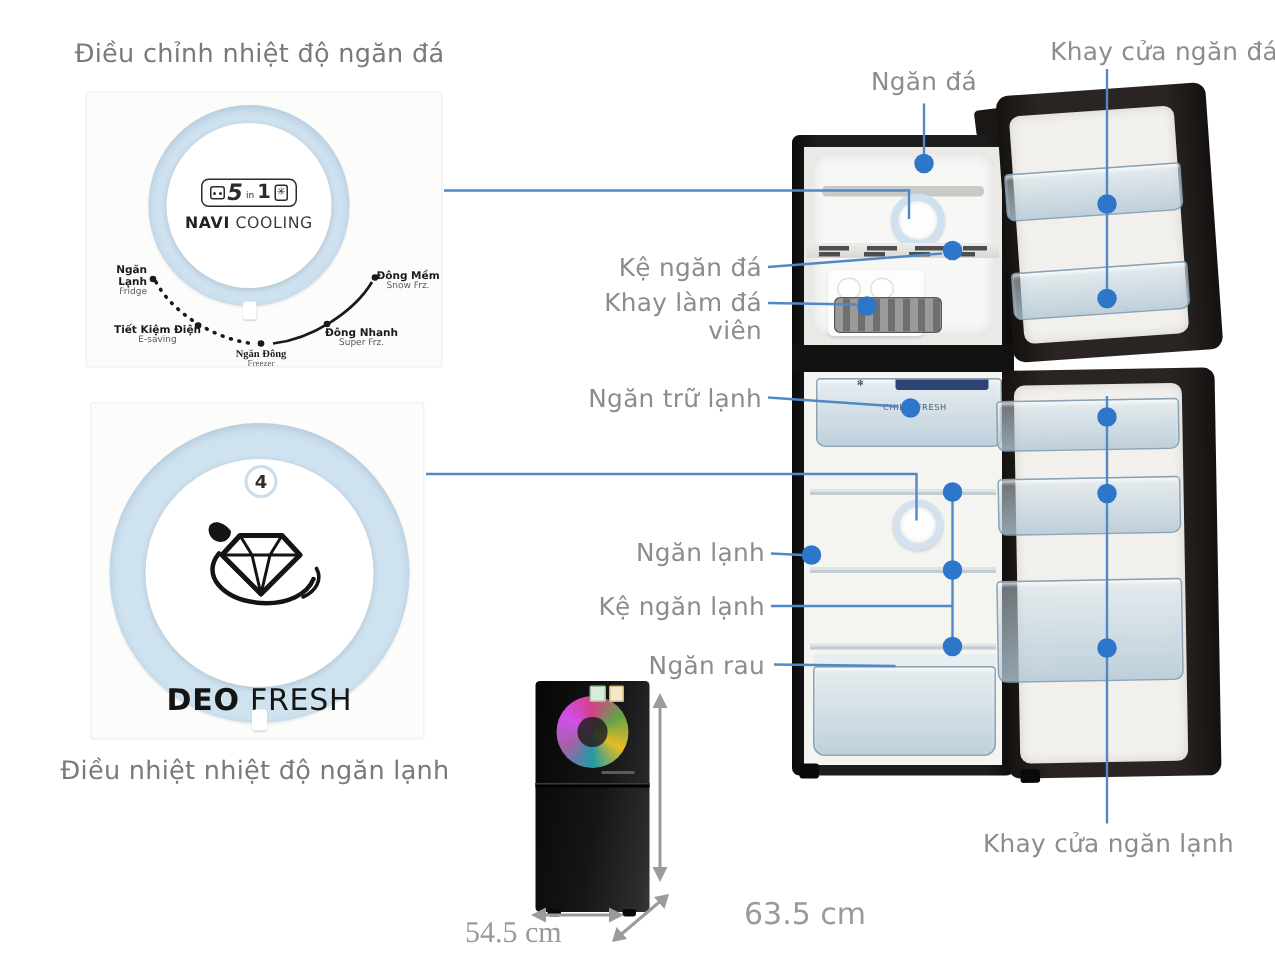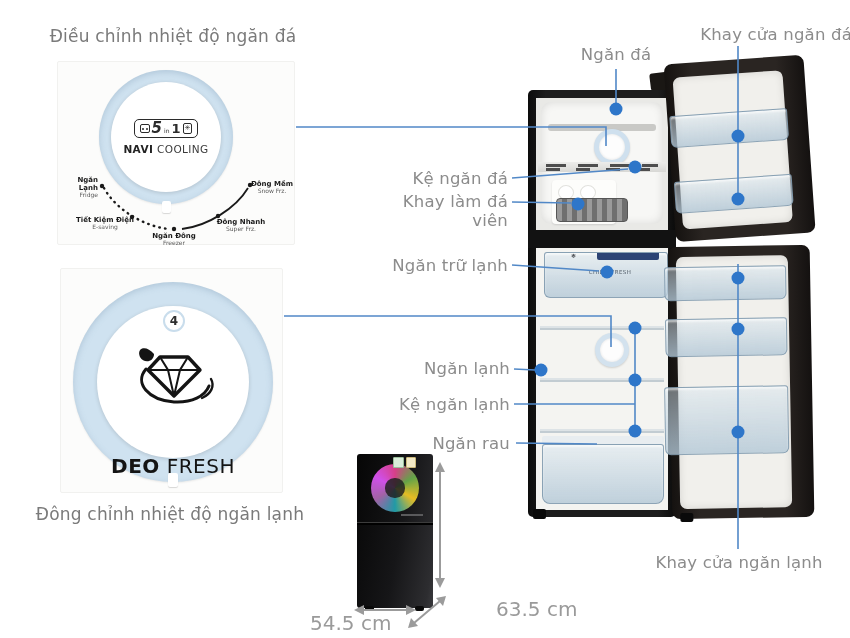--- a/index.html
+++ b/index.html
@@ -87,21 +87,21 @@
     <div class="abs notch" style="left:104px; top:139px; width:9px; height:12px;"></div>
 
     <div class="dial-pos" style="left:0; top:114px; width:40px; text-align:right;">
       <span class="vi">Ngăn Lạnh</span>
       <span class="en">Fridge</span>
     </div>
     <div class="dial-pos" style="left:16px; top:154px; width:62px; text-align:center;">
       <span class="vi">Tiết Kiệm Điện</span>
       <span class="en">E-saving</span>
     </div>
-    <div class="dial-pos" style="left:88px; top:170px; width:56px; text-align:center;">
+    <div class="dial-pos" style="left:88px; top:170px; width:56px; text-align:center;font-family:Liberation Serif, serif;">
       <span class="vi">Ngăn Đông</span>
       <span class="en">Freezer</span>
     </div>
     <div class="dial-pos" style="left:152px; top:156px; width:62px; text-align:center;">
       <span class="vi">Đông Nhanh</span>
       <span class="en">Super Frz.</span>
     </div>
     <div class="dial-pos" style="left:190px; top:118px; width:48px; text-align:center;">
       <span class="vi">Đông Mềm</span>
       <span class="en">Snow Frz.</span>
@@ -128,21 +128,21 @@
       <path d="M28,12 L56,12 L68,25 L42,51 L16,25 Z" fill="#ffffff" stroke="#141414" stroke-width="3.4" stroke-linejoin="round"></path>
       <path d="M16,25 L68,25 M28,12 L36,25 L42,51 M56,12 L48,25 L42,51" fill="none" stroke="#141414" stroke-width="2"></path>
       <path d="M22,9 C14,-1 4,3 8,12 C12,19 22,17 22,9 Z" fill="#141414"></path>
     </svg>
     <div class="abs deo-text" style="left:36px; top:146px; width:152px;">
       <b>DEO</b>&nbsp;<span>FRESH</span>
     </div>
     <div class="abs notch" style="left:107px; top:204px; width:10px; height:14px;"></div>
   </div>
 
-  <div class="abs panel-title" style="left:32px; top:504px; width:276px;">Đông chỉnh nhiệt độ ngăn lạnh</div>
+  <div class="abs panel-title" style="left:32px; top:504px; width:276px;">Điều nhiệt nhiệt độ ngăn lạnh</div>
 
   <div class="abs" style="left:650px; top:70px; width:64px; height:18px; background:#1a1714; border-radius:3px; transform:rotate(-7deg);"></div>
 
   <div class="abs cabinet" style="left:528px; top:90px; width:148px; height:427px;"></div>
 
   <div class="abs interior" style="left:536px; top:98px; width:132px; height:132px;">
     <div class="cavity" style="left:5px; top:4px; width:122px; height:122px;"></div>
     <div class="abs" style="left:12px; top:26px; width:108px; height:7px; background:#c9c9c6; border-radius:3px;"></div>
 
     <div class="abs small-dial-ring" style="left:58px; top:31px; width:36px; height:36px;">
@@ -205,21 +205,21 @@
     <div class="abs decal" style="left:14px; top:10px; width:48px; height:48px;"></div>
     <div class="abs" style="left:36px; top:3px; width:11px; height:11px; background:#d9ecd9; border:1px solid #9bbf9b; border-radius:1px;"></div>
     <div class="abs" style="left:49px; top:3px; width:10px; height:11px; background:#f3e9c6; border:1px solid #cbb97a; border-radius:1px;"></div>
     <div class="abs mini-divider" style="left:0; top:68px; width:76px; height:3px;"></div>
     <div class="abs" style="left:44px; top:60px; width:22px; height:2px; background:#5a5a5c;"></div>
     <div class="abs foot" style="left:8px; top:152px; width:9px; height:5px;"></div>
     <div class="abs foot" style="left:58px; top:152px; width:9px; height:5px;"></div>
   </div>
 
   <div class="abs dim" style="left:452px; top:597px;margin-left:44px;">63.5 cm</div>
-  <div class="abs dim" style="left:310px; top:611px;">54.5 cm</div>
+  <div class="abs dim" style="left:310px; top:611px;font-family:Liberation Serif, serif;">54.5 cm</div>
 
   <svg class="abs" style="left:0; top:0; pointer-events:none; z-index:5;" width="850" height="638" viewBox="0 0 850 638">
     <g stroke="#5188c7" stroke-width="1.6" fill="none">
 
       <polyline points="296,127 606,127 606,146"></polyline>
       <polyline points="284,316 611,316 611,347"></polyline>
 
       <line x1="616" y1="69" x2="616" y2="103"></line>
       <line x1="738" y1="46" x2="738" y2="200"></line>
       <line x1="512" y1="178" x2="628" y2="169"></line>

